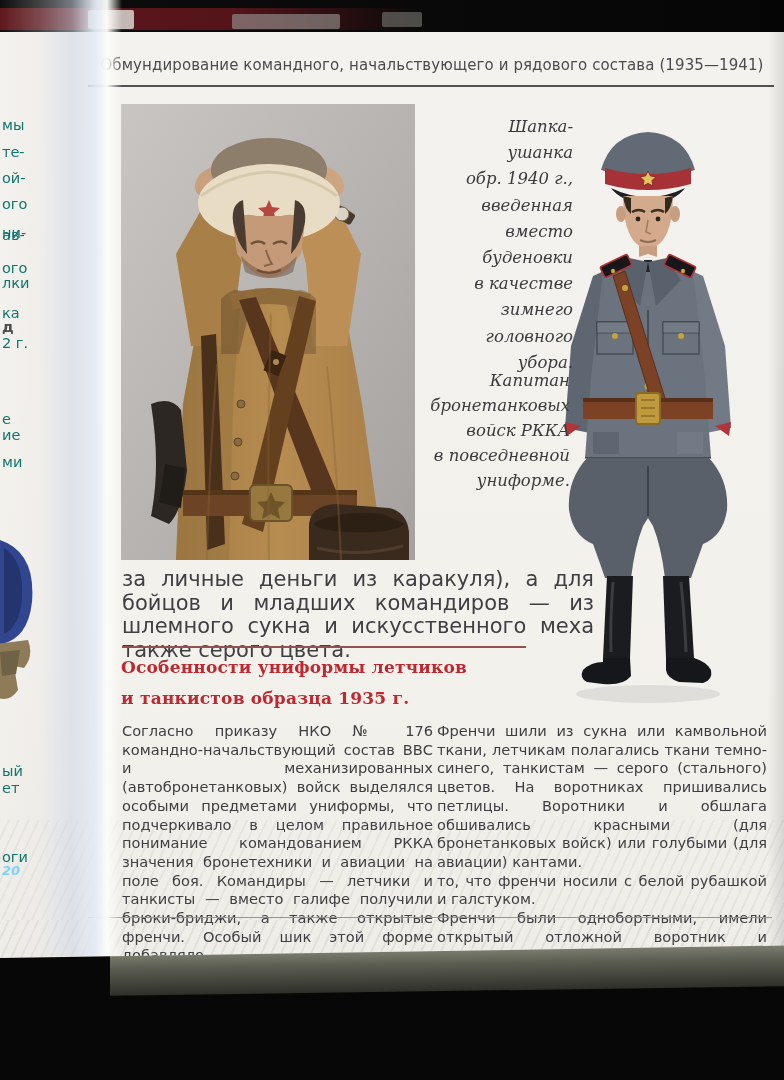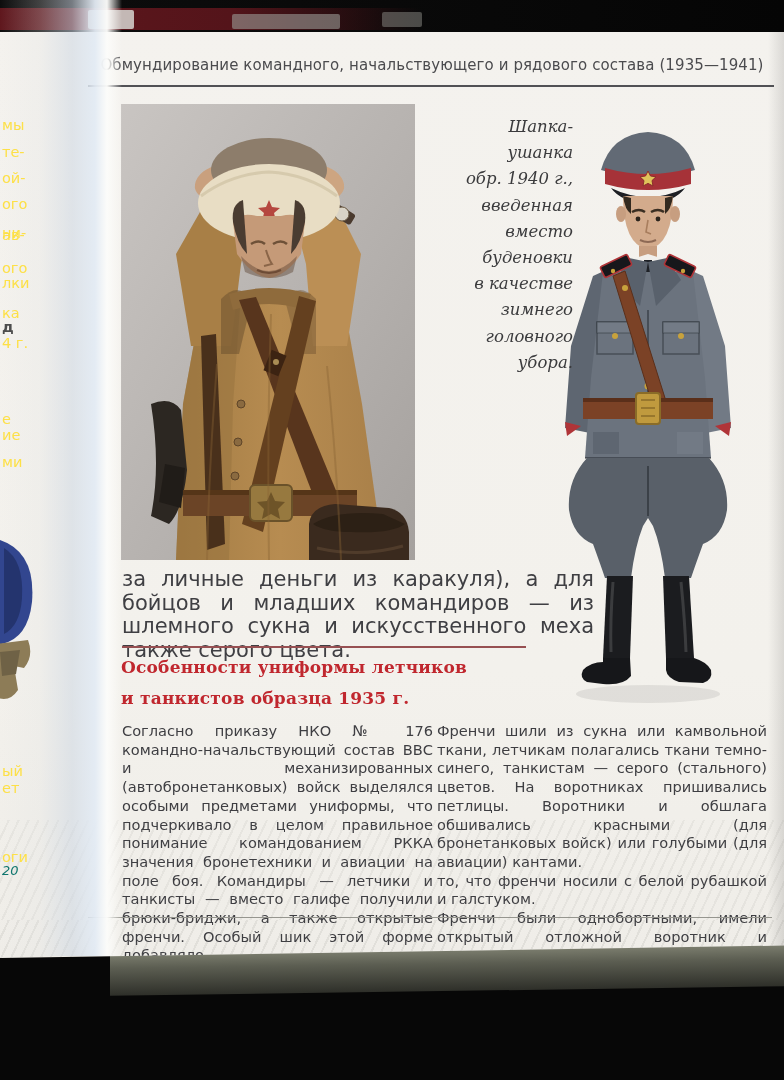--- a/index.html
+++ b/index.html
@@ -25,23 +25,23 @@
         background:linear-gradient(180deg,#8f9180 0%,#5c5e52 45%,#2e2f29 100%);
         transform:skewY(-0.8deg);}
 
   
   .gutter{position:absolute;left:0;top:0;width:122px;height:956px;z-index:4;pointer-events:none;
         background:linear-gradient(90deg,rgba(240,240,238,0) 0px,rgba(226,228,228,.25) 40px,
                    rgba(205,215,227,.55) 72px,rgba(227,235,244,.95) 95px,
                    rgba(252,252,250,.97) 107px,rgba(248,247,244,0) 122px);}
 
   
-  .frag{position:absolute;left:2px;z-index:5;color:#fde047;font-size:14.5px;line-height:14px;}
+  .frag{position:absolute;left:2px;z-index:5;color:#0f766e;font-size:14.5px;line-height:14px;}
   .frag.b{font-weight:bold;color:#4d4d4d;}
-  .frag.bi{font-weight:normal;font-style:italic;color:#0f766e;font-size:13px;text-align:right;}
+  .frag.bi{font-weight:bold;font-style:italic;color:#7dd3fc;font-size:13px;text-align:right;}
 
   
   .running-head{position:absolute;left:90px;top:56px;width:684px;text-align:center;z-index:5;
         font-size:15px;color:#4b4b4e;letter-spacing:.1px;}
   .head-rule{position:absolute;left:88px;top:85px;width:686px;height:2px;background:#515155;z-index:5;}
 
   
   .photo1{position:absolute;left:121px;top:104px;width:294px;height:456px;z-index:5;}
   .photo2{position:absolute;left:553px;top:126px;width:190px;height:584px;z-index:5;}
 
@@ -235,20 +235,25 @@
     <div class="caption caption-ushanka">Шапка-
 ушанка
 обр. 1940 г.,
 введенная
 вместо
 буденовки
 в качестве
 зимнего
 головного
 убора.</div>
+    <div class="caption caption-captain">Капитан
+бронетанковых
+войск РККА
+в повседневной
+униформе.</div>
 
     <div class="intro">за личные деньги из каракуля), а для бойцов и младших командиров — из шлемного сукна и искусственного меха также серого цвета.</div>
     <div class="rule-red"></div>
     <div class="section-heading">Особенности униформы летчиков
 и танкистов образца 1935 г.</div>
 
     <div class="col col-left">
       <p>Согласно приказу НКО № 176 командно-начальствующий состав ВВС и механизированных (автобронетанковых) войск выделялся особыми предметами униформы, что подчеркивало в целом правильное понимание командованием РККА значения бронетехники и авиации на поле боя. Командиры — летчики и танкисты — вместо галифе получили брюки-бриджи, а также открытые френчи. Особый шик этой форме добавляло</p>
     </div>
     <div class="col col-right">
@@ -267,21 +272,21 @@
   <span class="frag" style="top:118px">мы</span>
   <span class="frag" style="top:145px">те-</span>
   <span class="frag" style="top:171px">ой-</span>
   <span class="frag" style="top:197px">ого</span>
   <span class="frag" style="top:226px">ни-</span>
   <span class="frag" style="top:228px">ав-</span>
   <span class="frag" style="top:261px">ого</span>
   <span class="frag" style="top:276px">лки</span>
   <span class="frag" style="top:306px">ка</span>
   <span class="frag b" style="top:320px">д</span>
-  <span class="frag" style="top:336px">4 г.</span>
+  <span class="frag" style="top:336px">2 г.</span>
   <span class="frag" style="top:412px">е</span>
   <span class="frag" style="top:428px">ие</span>
   <span class="frag" style="top:455px">ми</span>
   <span class="frag" style="top:764px">ый</span>
   <span class="frag" style="top:781px">ет</span>
   <span class="frag" style="top:850px">оги</span>
   <span class="frag bi" style="top:864px">20</span>
 
   <svg style="position:absolute;left:-6px;top:540px;z-index:5" width="46" height="164" viewBox="0 0 46 164">
     <path d="M6,0 Q42,12 38,62 Q34,98 8,104 L0,104 L0,0 Z" fill="#32468f"></path>

